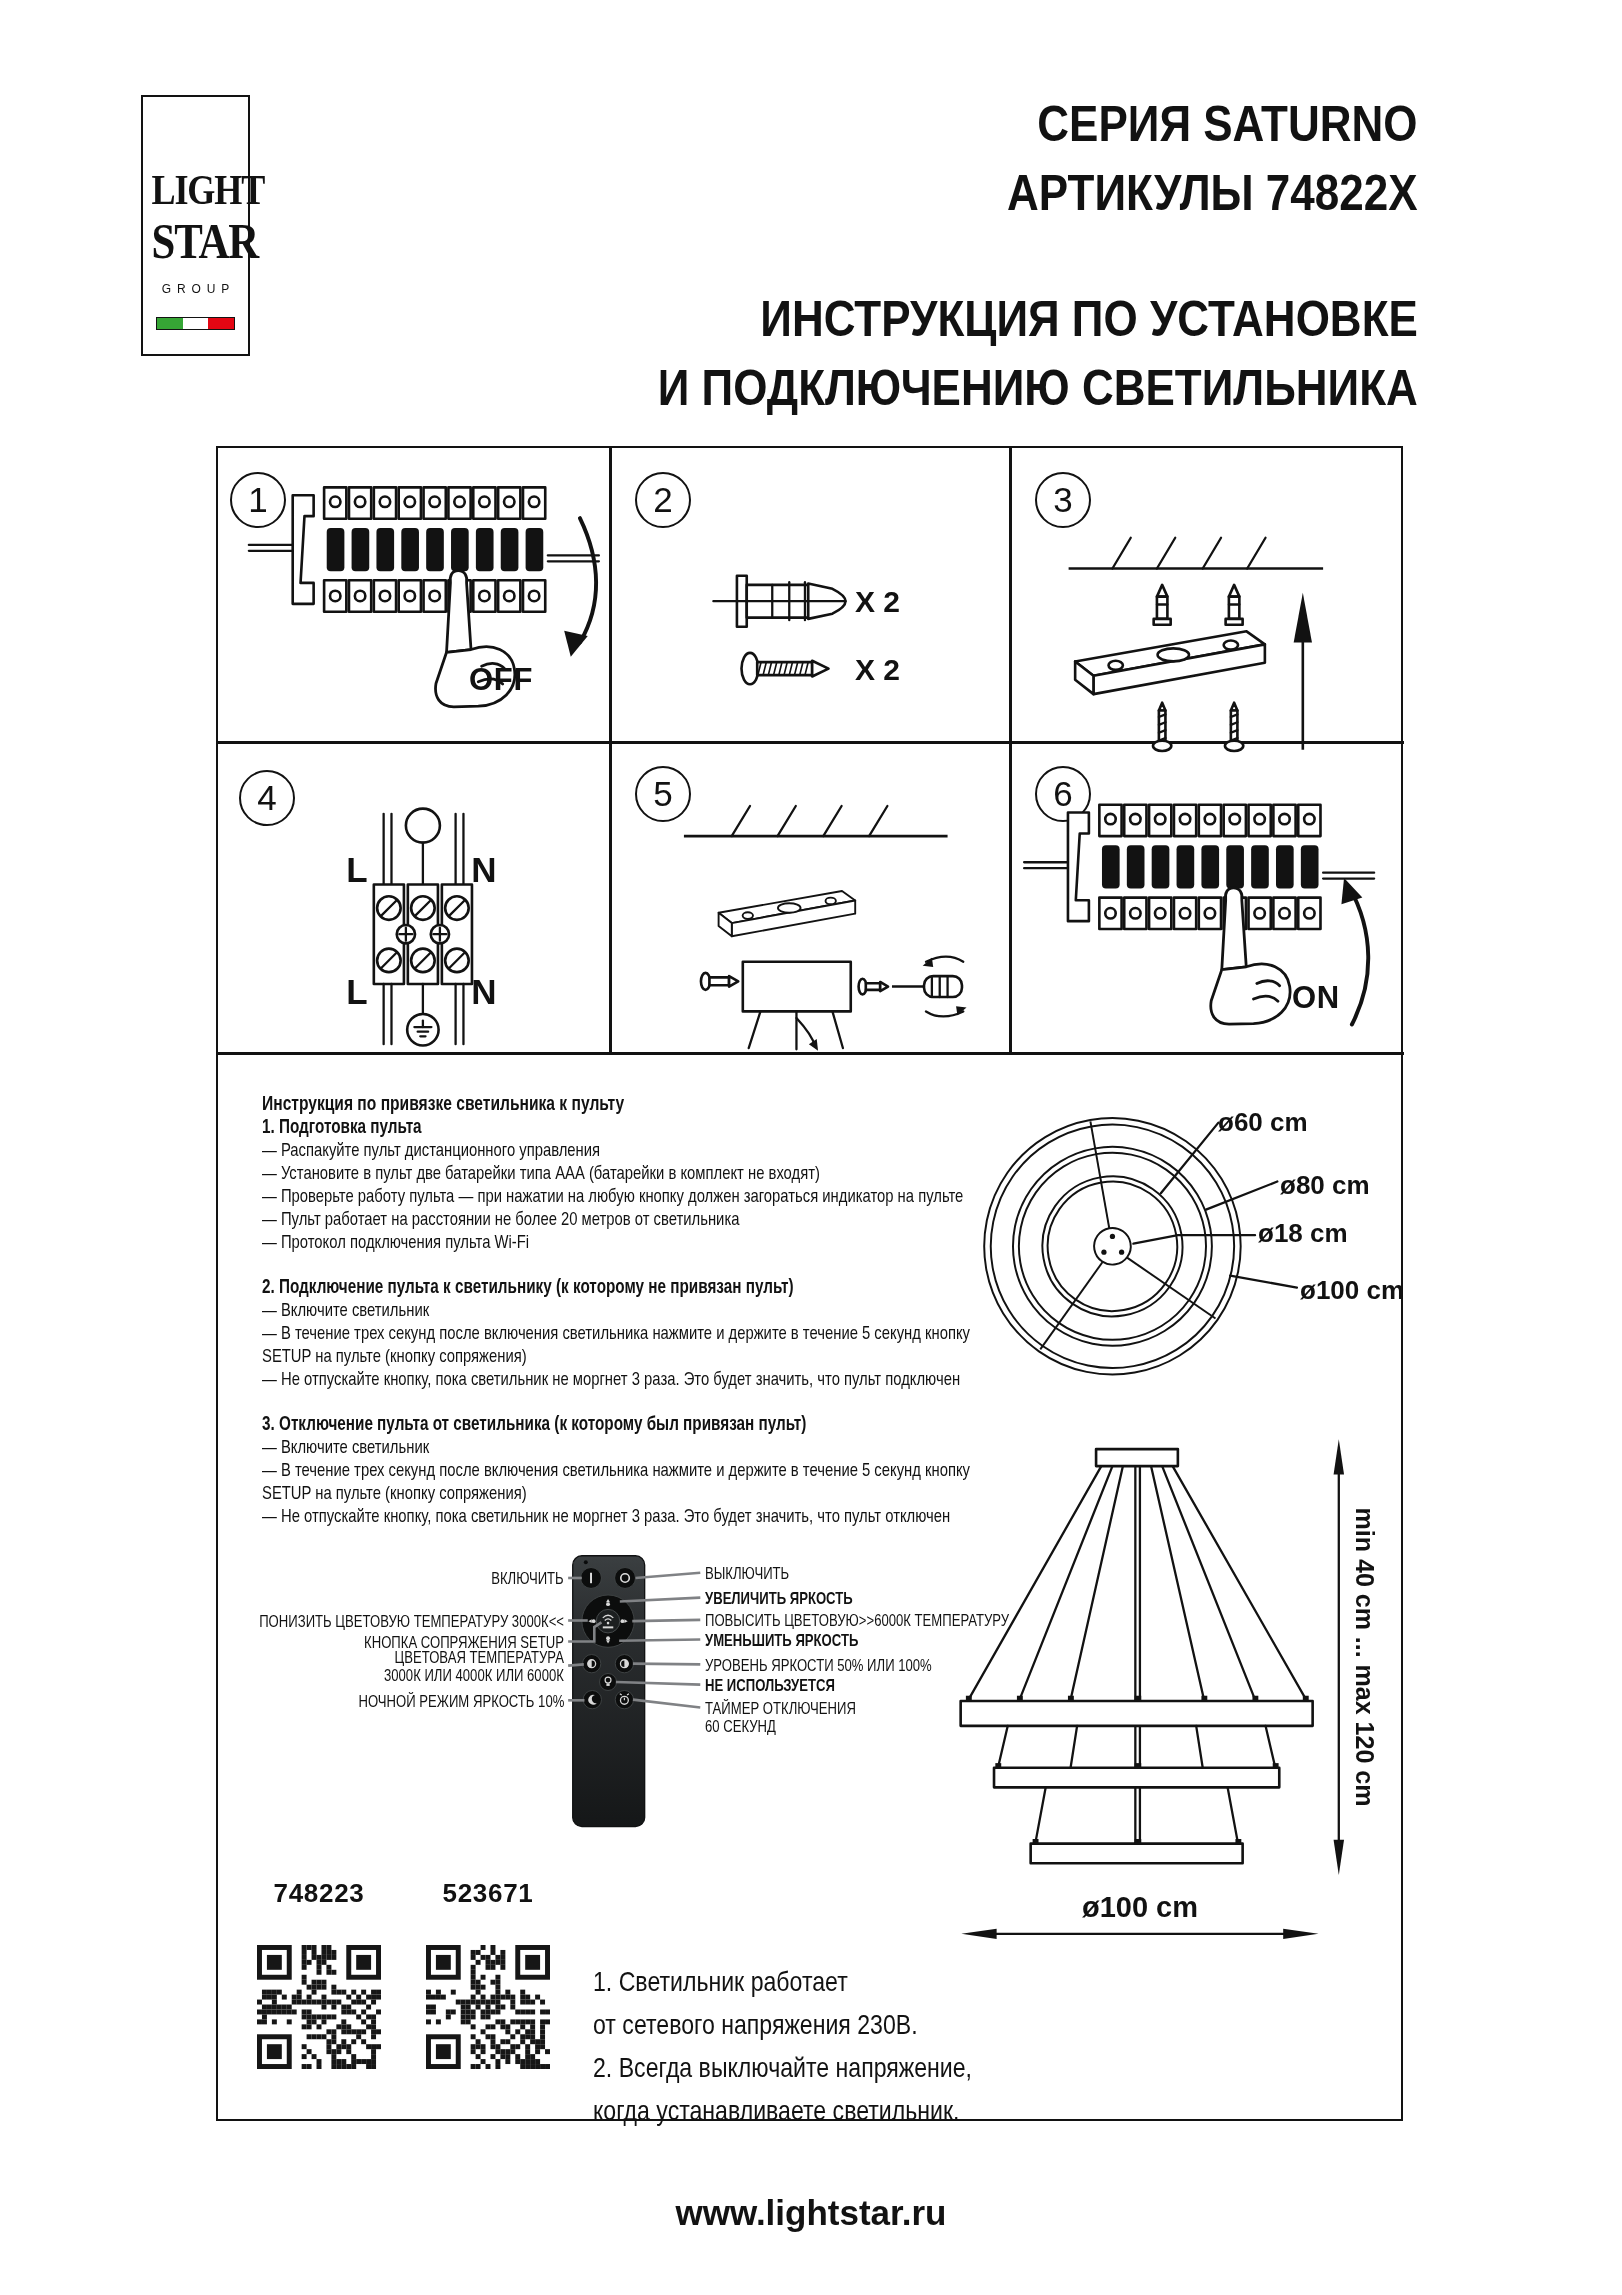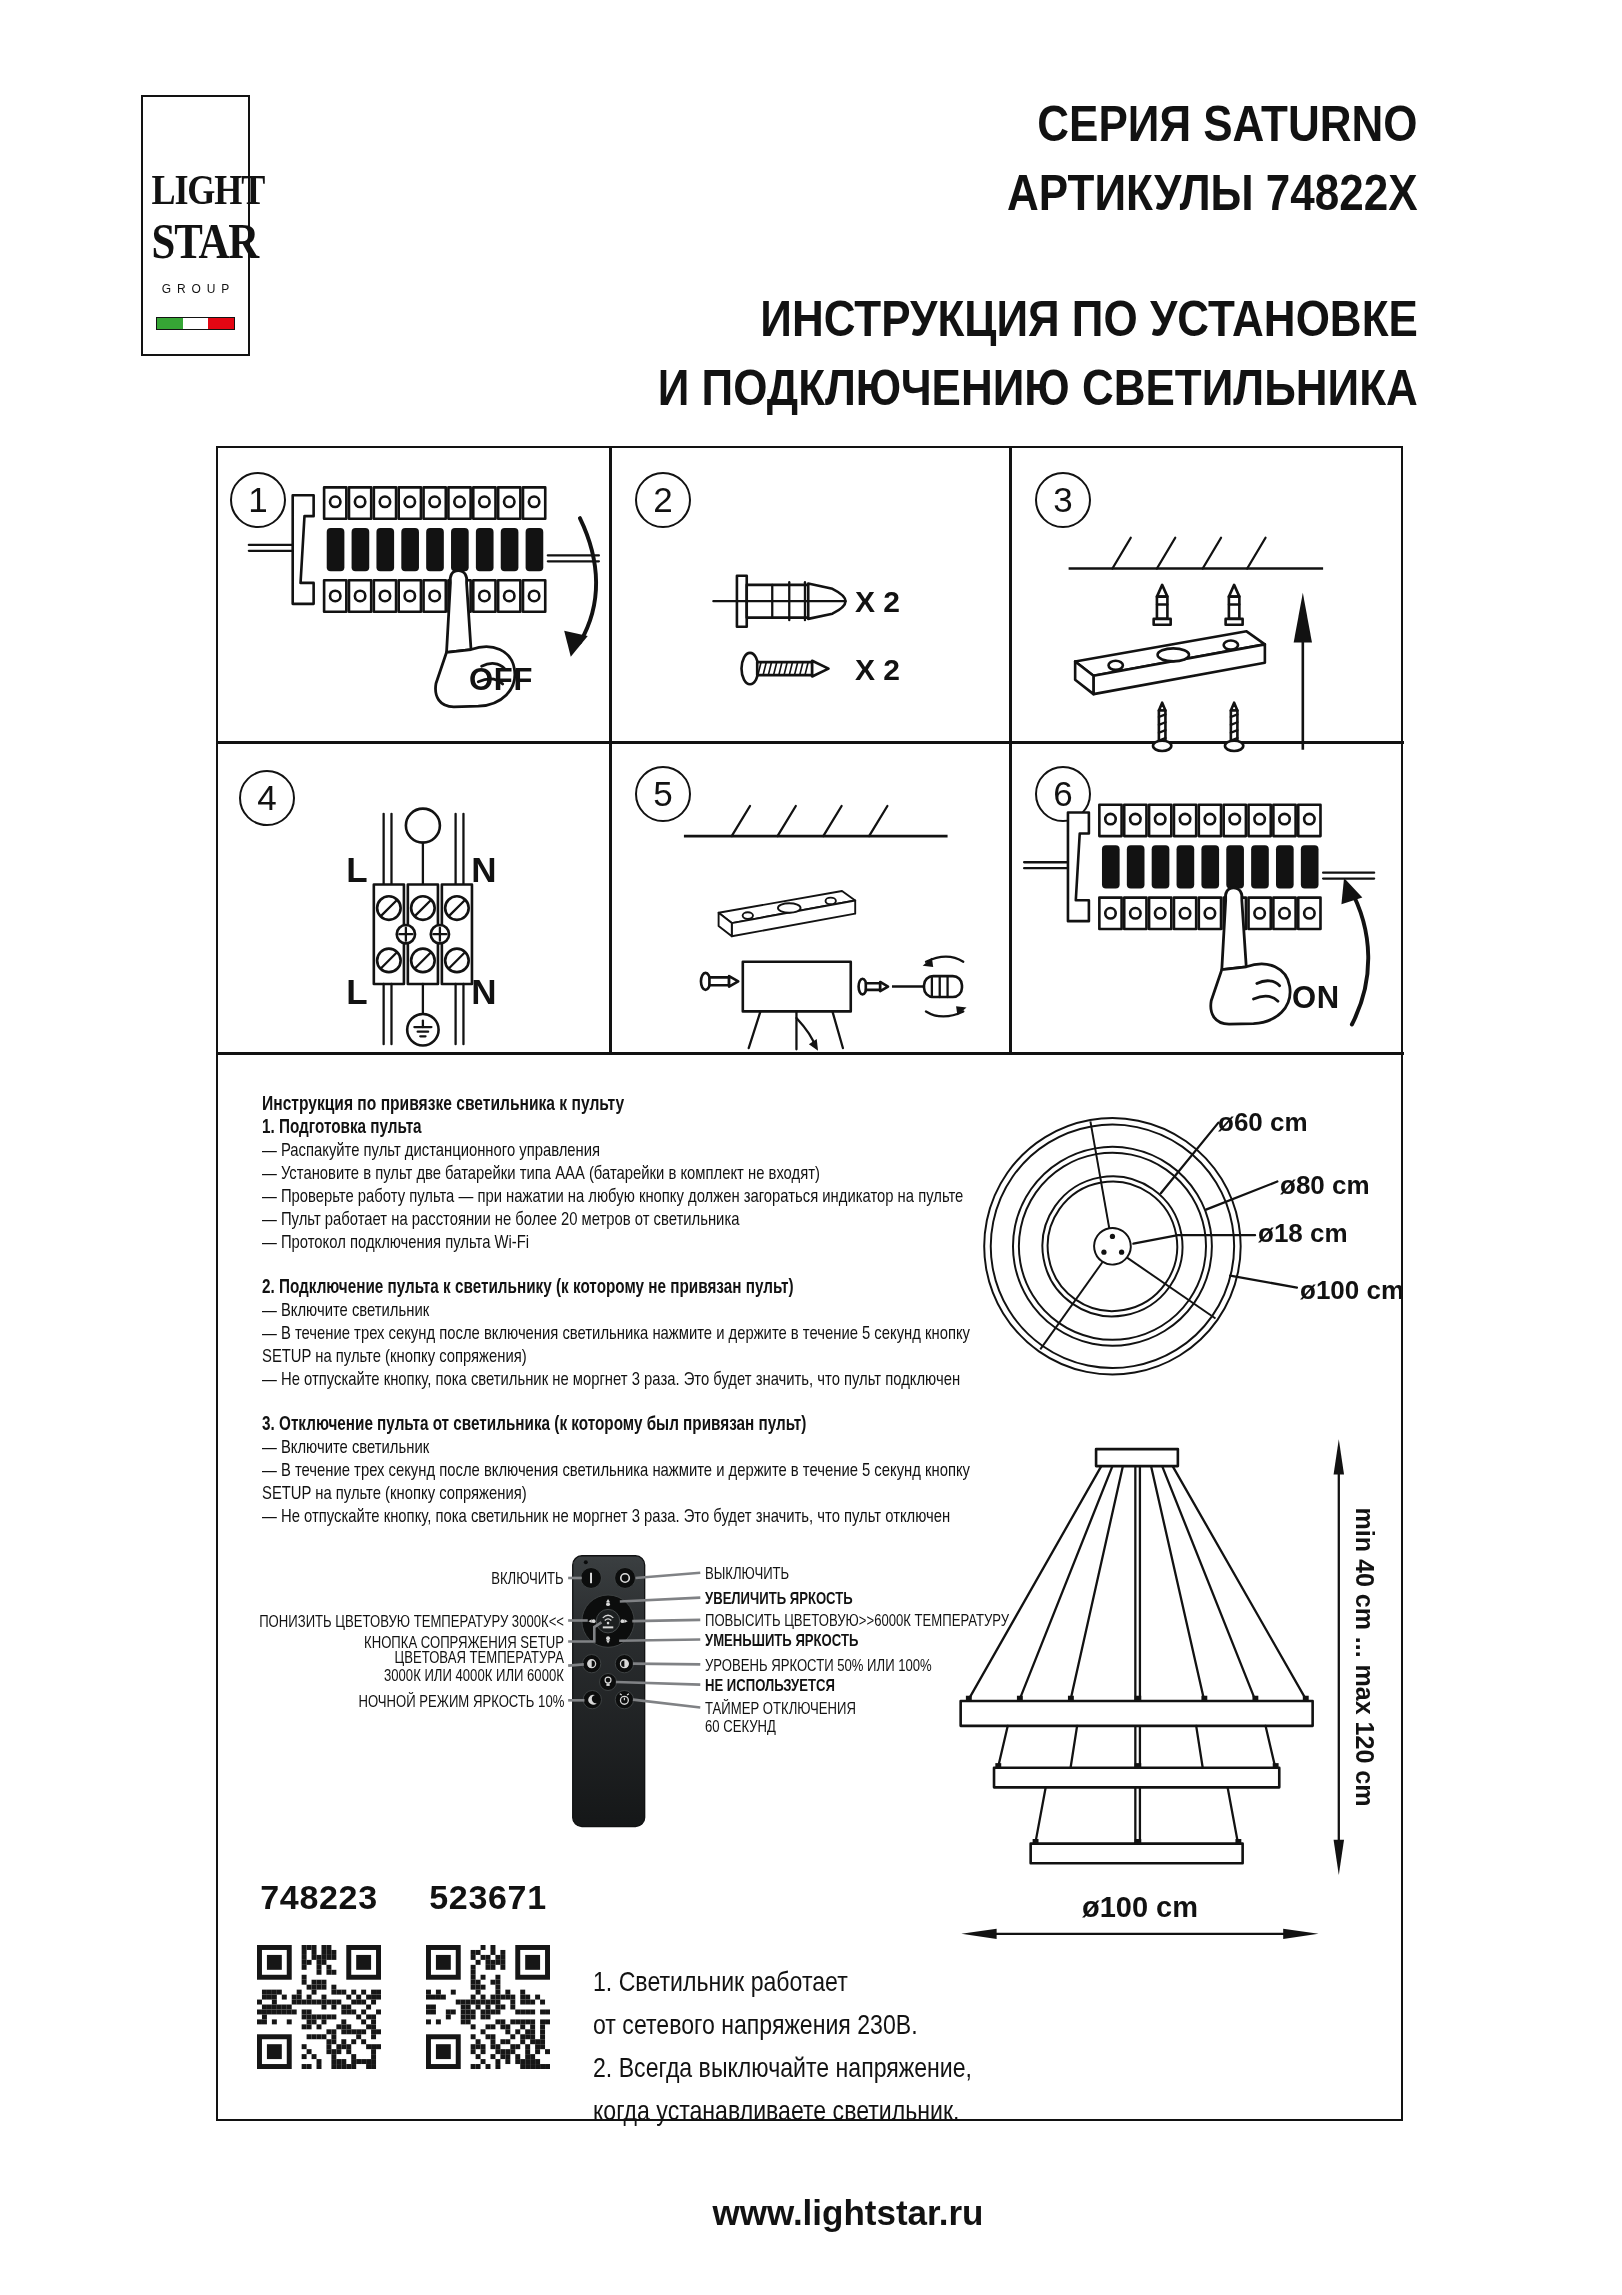--- a/index.html
+++ b/index.html
@@ -33,24 +33,24 @@
   
   .rlab{position:absolute;font-size:16.4px;line-height:18.3px;white-space:pre-line;}
   .rlab.left{right:1059px;text-align:right;transform-origin:right top;transform:scaleX(.8);}
   .rlab.right{left:705px;text-align:left;transform-origin:left top;transform:scaleX(.8);}
   .rlab.bld{font-weight:700;}
   
   .dim-v{position:absolute;left:1364px;top:1657px;transform:translate(-50%,-50%) rotate(90deg);
          font-weight:700;font-size:25px;white-space:nowrap;}
   .dim-h{position:absolute;left:1140px;top:1907px;transform:translate(-50%,-50%);font-weight:700;font-size:29px;white-space:nowrap;}
   
-  .article{position:absolute;top:1878px;transform:translateX(-50%);font-weight:700;font-size:34px;letter-spacing:0.7px;}
+  .article{position:absolute;top:1878px;transform:translateX(-50%);font-weight:700;font-size:26px;letter-spacing:0.7px;}
   .qr{position:absolute;width:124px;height:124px;}
   .notes{position:absolute;left:593px;top:1960px;font-size:27.5px;line-height:43px;transform-origin:left top;transform:scaleX(.84);white-space:nowrap;}
-  .footer{position:absolute;left:811px;top:2193px;transform:translateX(-50%);font-weight:700;font-size:35px;margin-left:37px;}
+  .footer{position:absolute;left:811px;top:2193px;transform:translateX(-50%);font-weight:700;font-size:35px;}
   svg.art{position:absolute;left:0;top:0;pointer-events:none;}
   .ol{fill:#fff;stroke:#121212;stroke-width:4;stroke-linejoin:round;}
   .ln{stroke:#121212;stroke-width:3.5;fill:none;stroke-linecap:round;}
   .ln4{stroke:#121212;stroke-width:4;fill:none;}
   .blk{fill:#121212;}
   .lead{stroke:#808285;stroke-width:4;fill:none;}
 </style>
 </head>
 <body>
 

